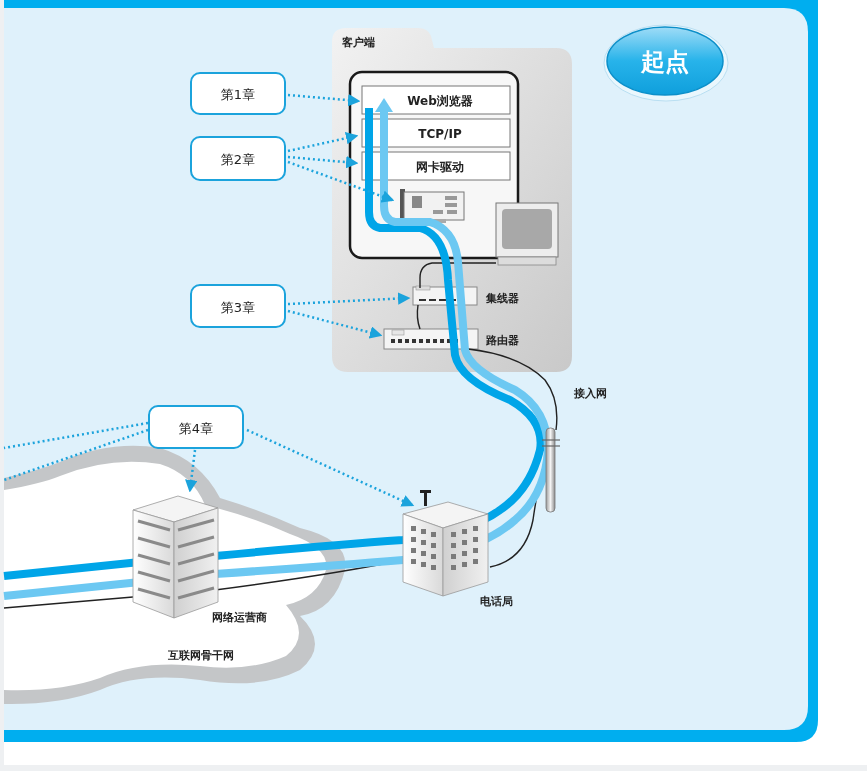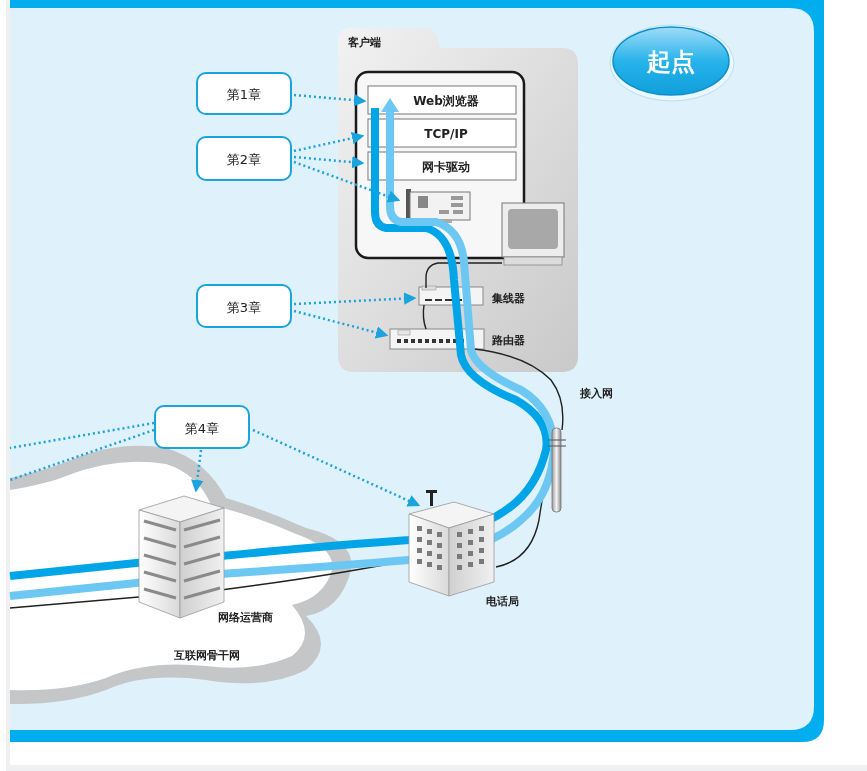--- a/index.html
+++ b/index.html
@@ -1,17 +1,17 @@
 <!DOCTYPE html>
 <html><head>
 <meta charset="utf-8">
 <style>
   html,body{margin:0;padding:0;background:#ffffff;}
   body{width:867px;height:771px;position:relative;overflow:hidden;font-family:"DejaVu Sans","Liberation Sans",sans-serif;}
-  #stage{position:absolute;left:6px;top:0;width:795px;height:771px;text-align:right;}
+  #stage{position:absolute;left:0;top:0;width:795px;height:771px;text-align:right;}
   .bottom-strip{position:absolute;left:0;top:765px;width:867px;height:6px;background:#eef0f2;}
   .left-strip{position:absolute;left:0;top:0;width:4px;height:765px;background:#eef0f2;}
   svg text{font-family:"DejaVu Sans","Liberation Sans",sans-serif;}
 </style>
 </head>
 <body>
 
 <div id="stage">
   <div class="left-strip"></div>
   <div class="bottom-strip"></div>

